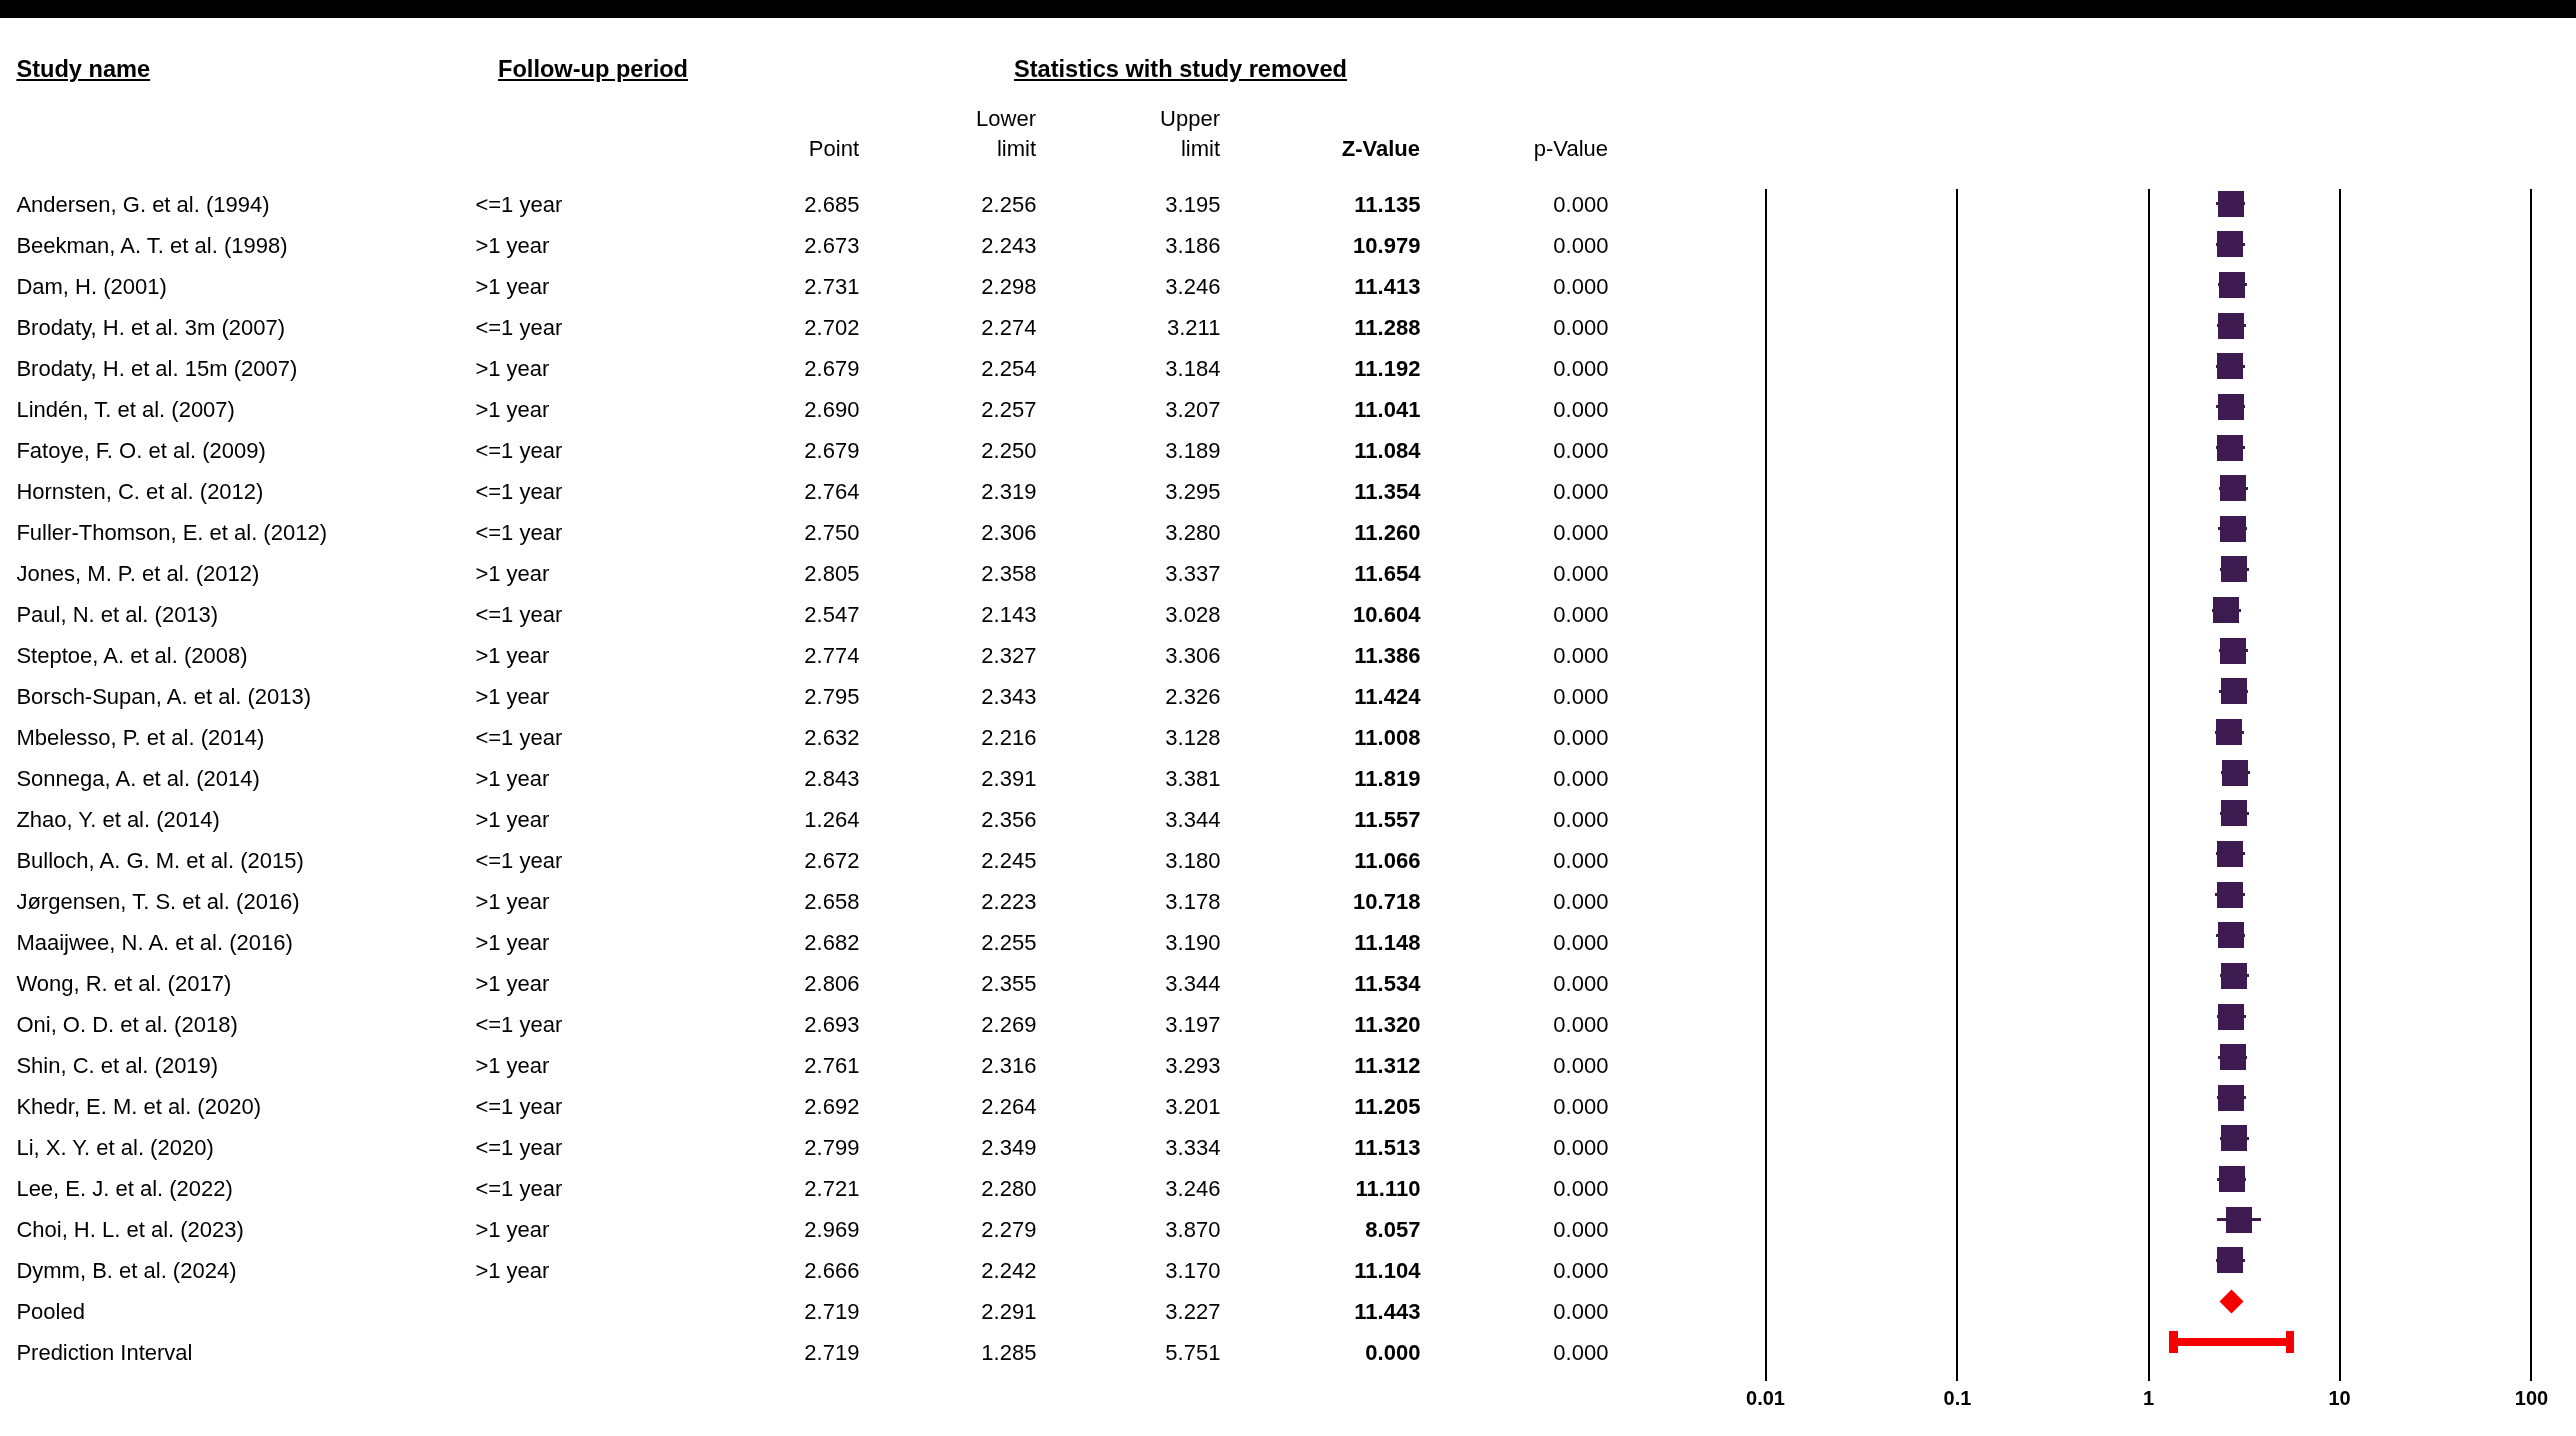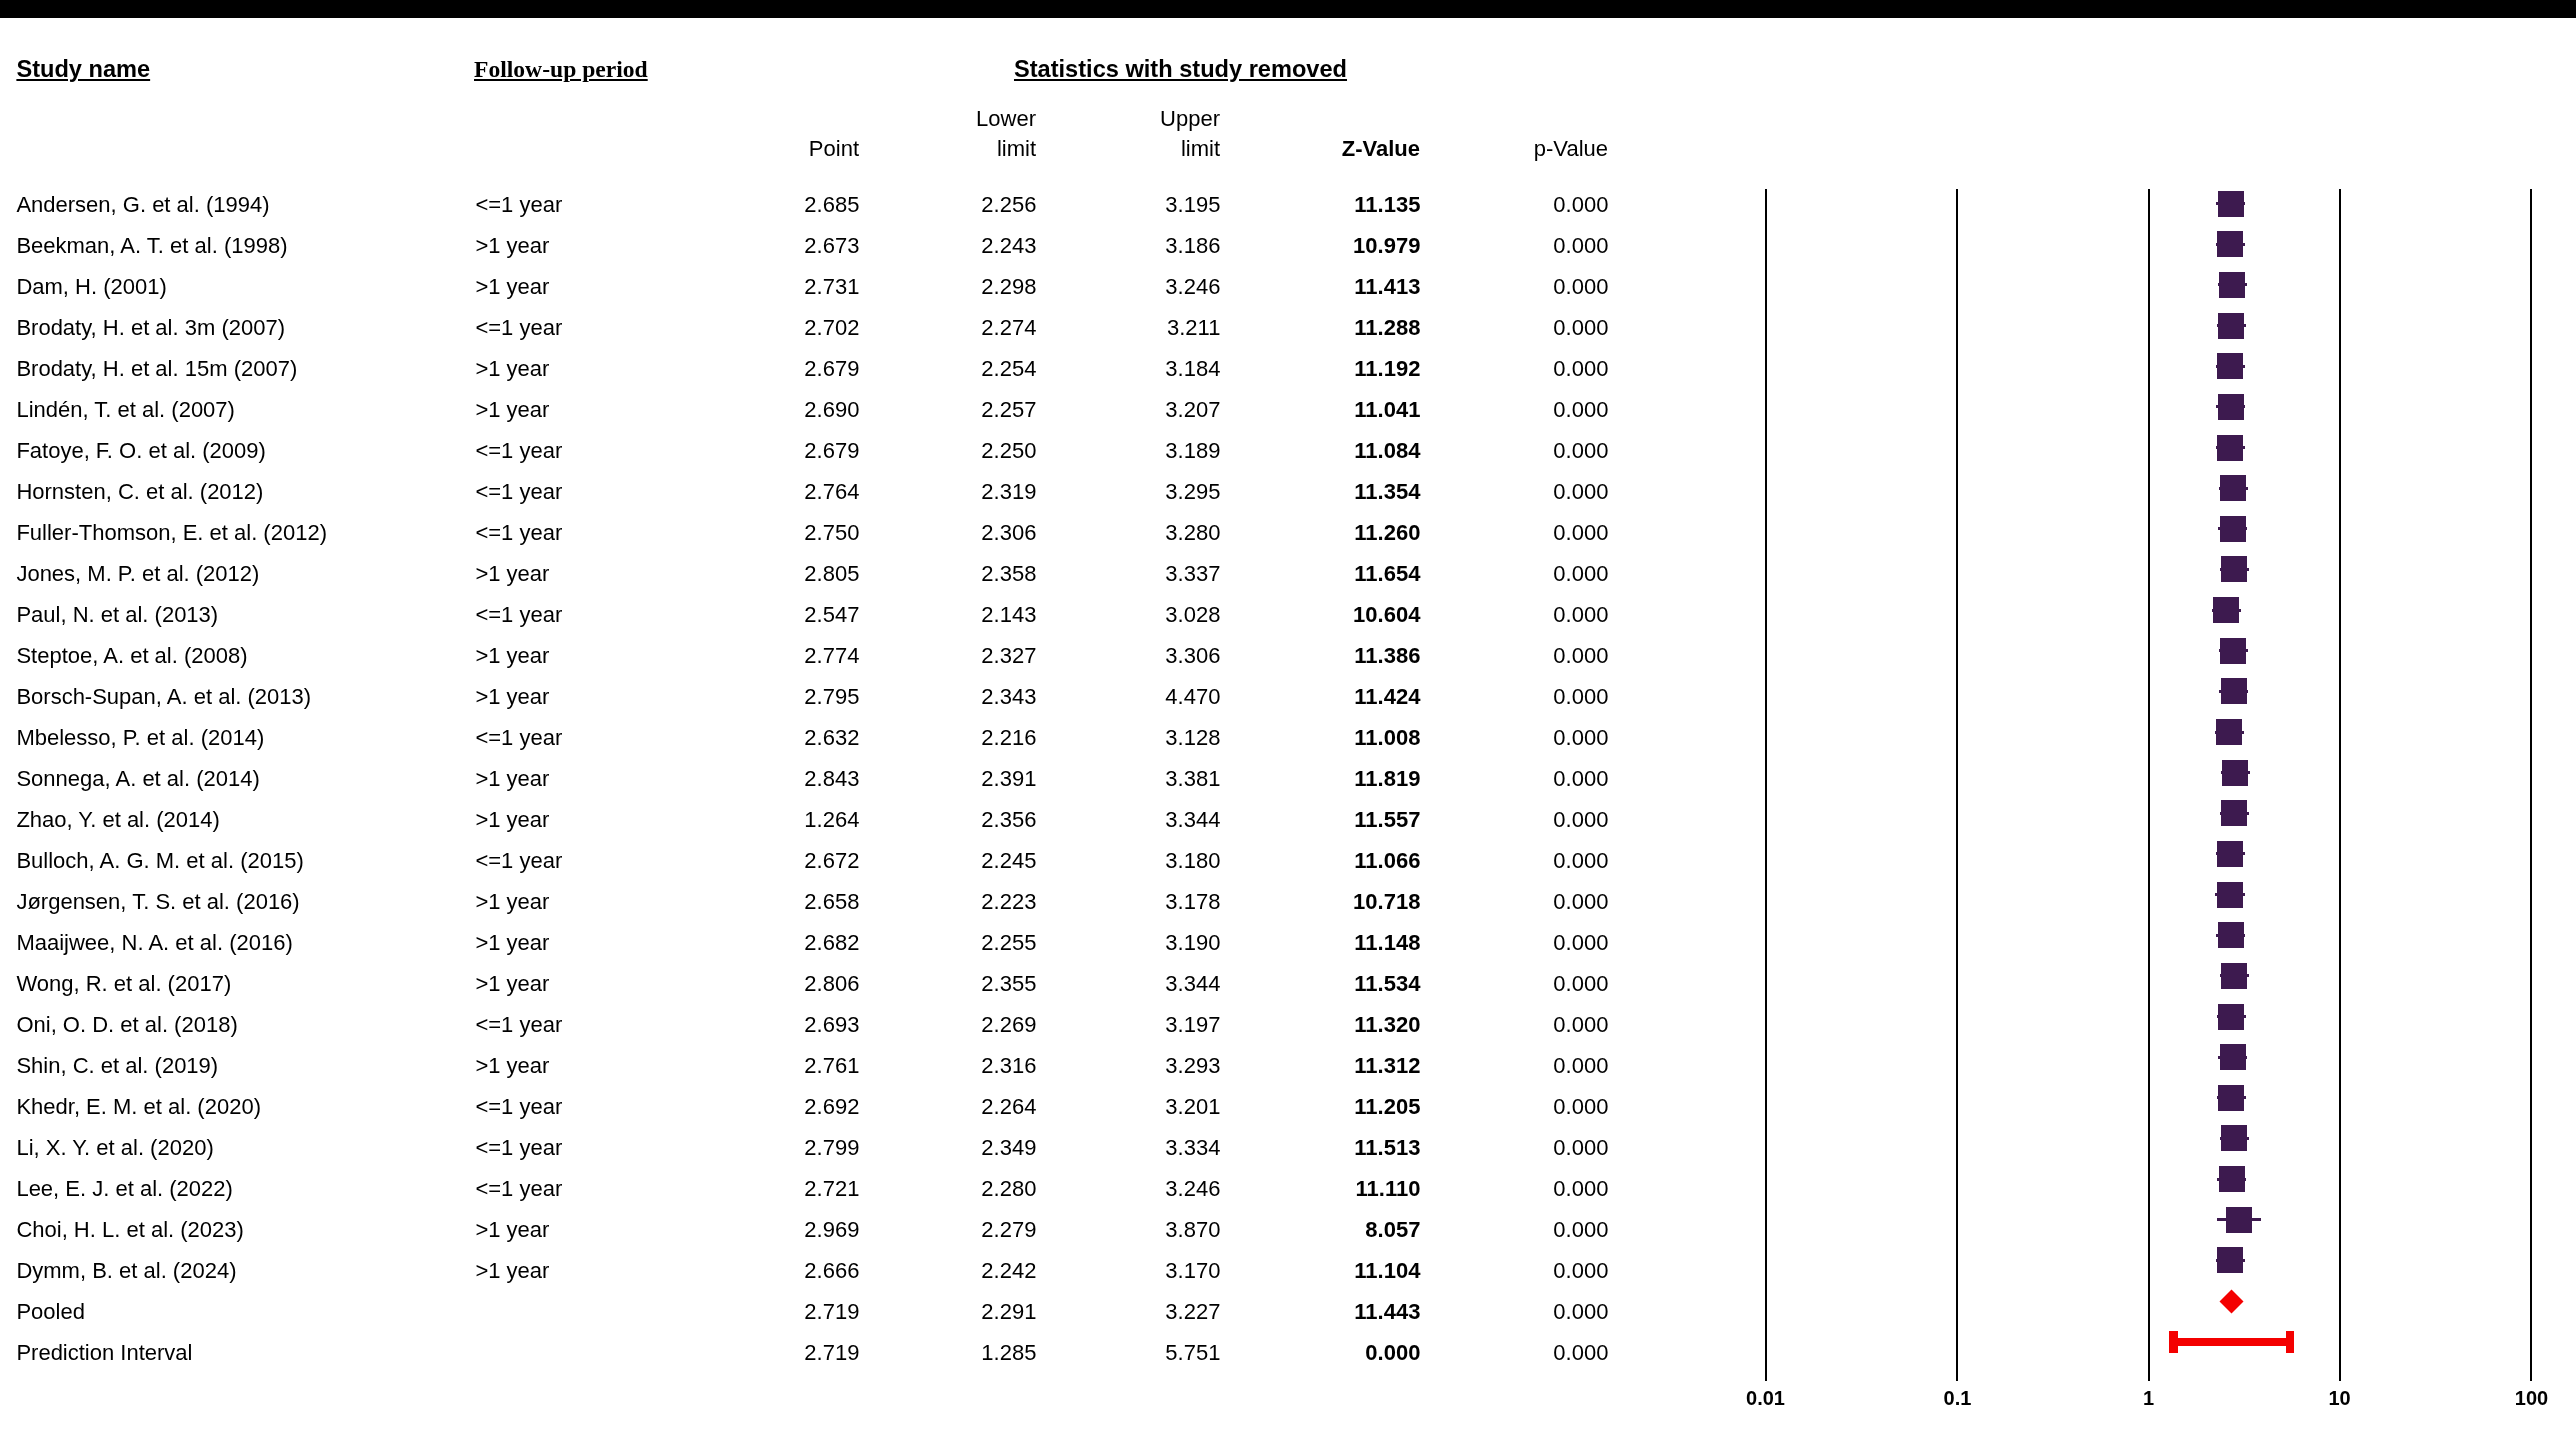--- a/index.html
+++ b/index.html
@@ -1,21 +1,21 @@
 <!DOCTYPE html>
 <html style="--sq: #3d1a4f; --red: #f40000;font-size:10.5px"><head>
 <meta charset="utf-8">
 <style>
   html,body{margin:0;padding:0;background:#ffffff;}
   body{font-family:"Liberation Sans","DejaVu Sans",sans-serif;color:#000;}
   #canvas{position:relative;width:2576px;height:1437px;background:#fff;overflow:hidden;}
   #topbar{position:absolute;left:0;top:0;width:2576px;height:18.4px;background:#000;}
   .hdr{position:absolute;top:56px;font-size:23.6px;font-weight:bold;text-decoration:underline;white-space:nowrap;}
   .h-study{left:16.4px;}
-  .h-followup{left:474px;font-family:Liberation Serif, serif;}
+  .h-followup{left:498px;}
   .h-stats{left:754px;width:853px;text-align:center;}
   .h-plot{left:1766px;width:766px;text-align:center;}
   .subhdr{position:absolute;left:0;top:104px;display:flex;align-items:flex-end;font-size:22px;line-height:30px;}
   .cell{white-space:nowrap;}
   .sh-spacer{width:754px;}
   .c-study{width:459px;padding-left:16.4px;overflow:hidden;}
   .c-fu{width:279px;}
   .c-pt{width:105px;text-align:right;}
   .c-lo{width:177px;text-align:right;}
   .c-up{width:184px;text-align:right;}
@@ -166,21 +166,21 @@
         <div class="cell c-lo">2.327</div>
         <div class="cell c-up">3.306</div>
         <div class="cell c-z">11.386</div>
         <div class="cell c-p">0.000</div>
       </div>
       <div class="row">
         <div class="cell c-study">Borsch-Supan, A. et al. (2013)</div>
         <div class="cell c-fu">&gt;1 year</div>
         <div class="cell c-pt">2.795</div>
         <div class="cell c-lo">2.343</div>
-        <div class="cell c-up">4.470</div>
+        <div class="cell c-up">2.326</div>
         <div class="cell c-z">11.424</div>
         <div class="cell c-p">0.000</div>
       </div>
       <div class="row">
         <div class="cell c-study">Mbelesso, P. et al. (2014)</div>
         <div class="cell c-fu">&lt;=1 year</div>
         <div class="cell c-pt">2.632</div>
         <div class="cell c-lo">2.216</div>
         <div class="cell c-up">3.128</div>
         <div class="cell c-z">11.008</div>

